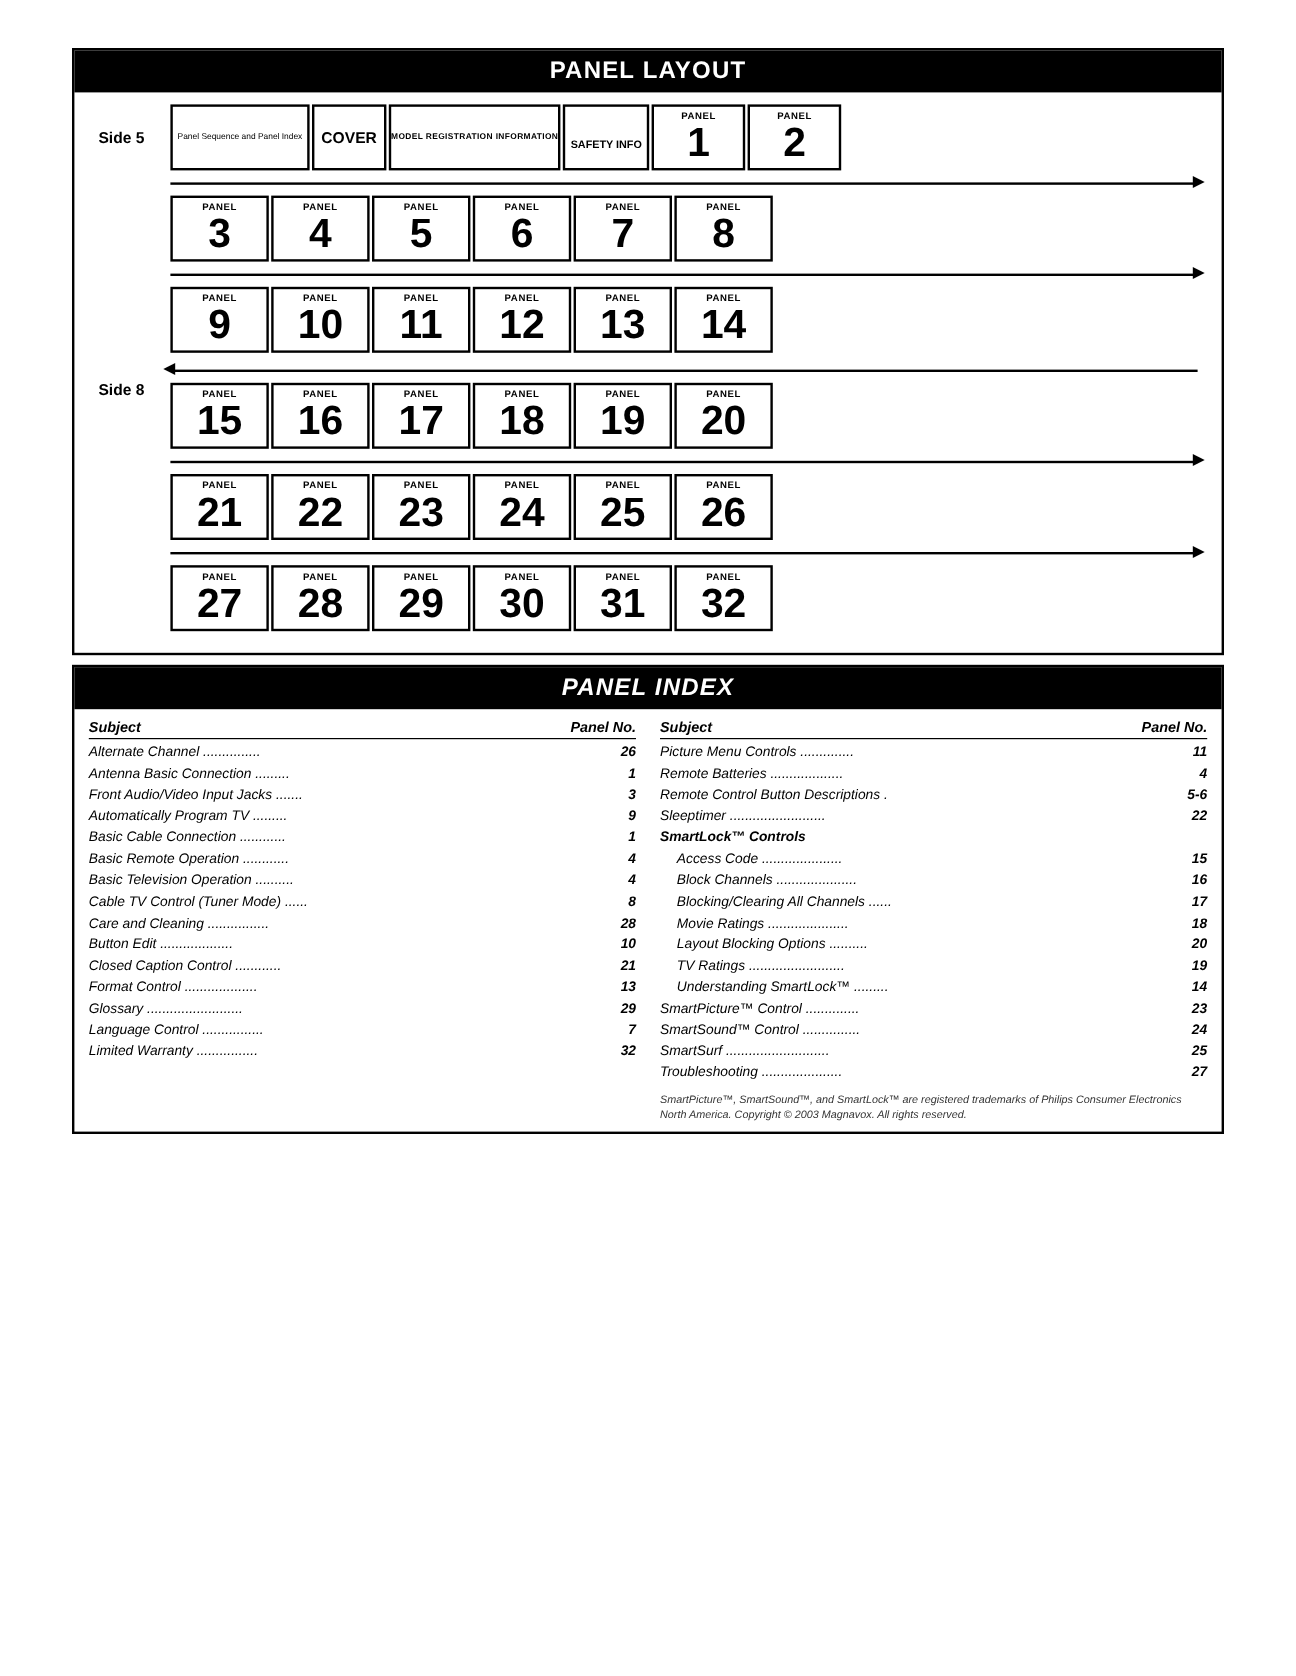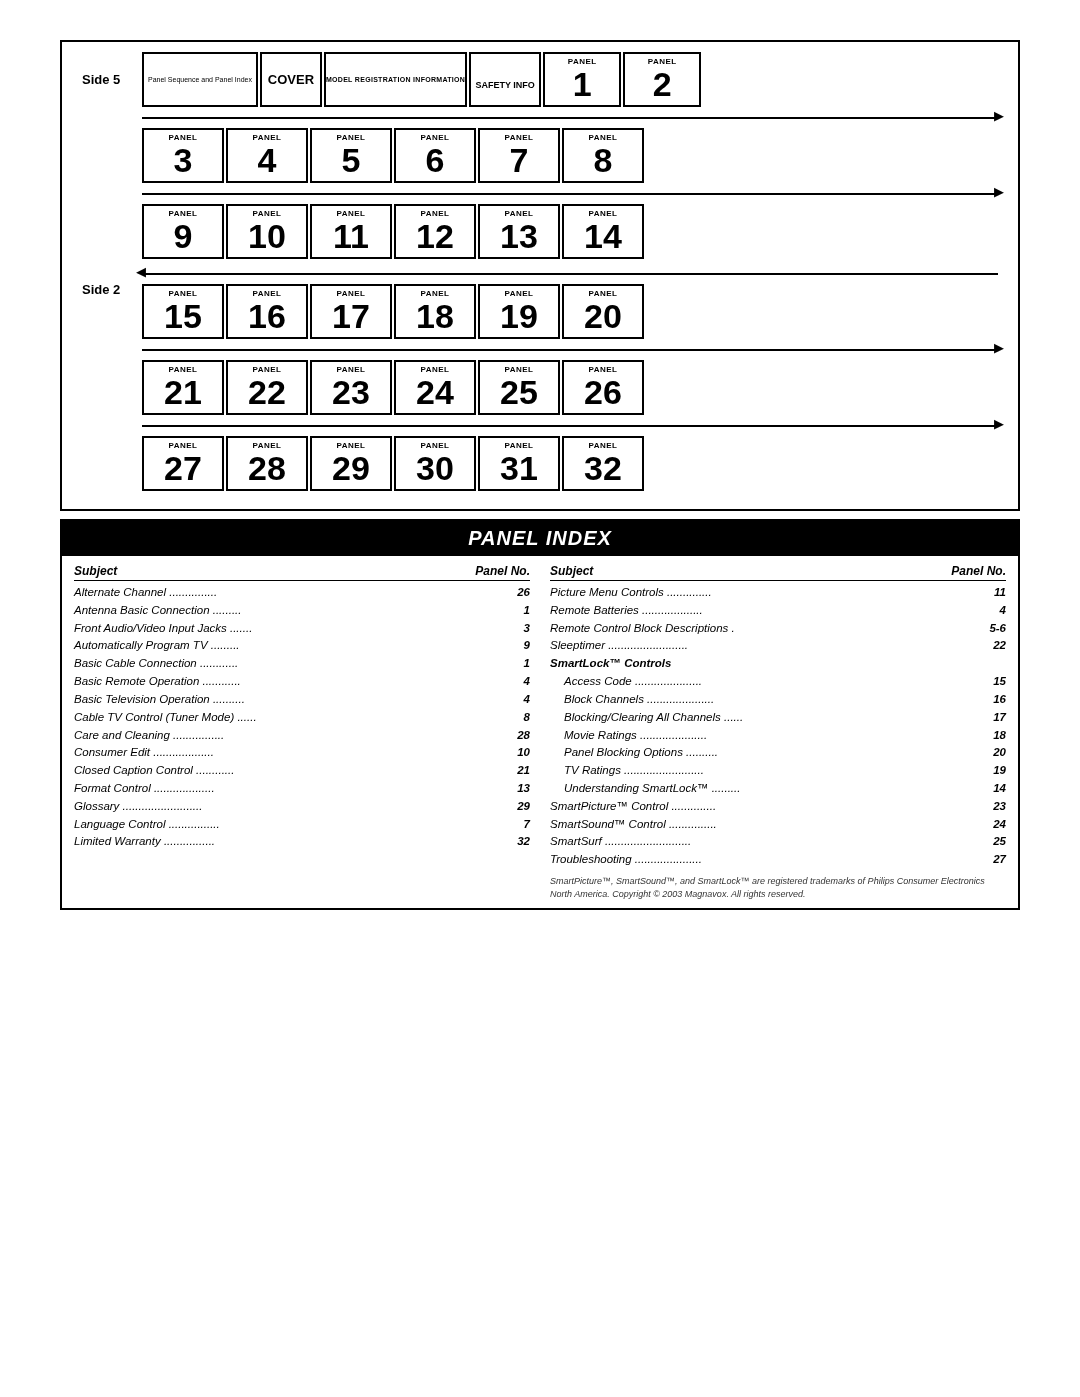--- a/index.html
+++ b/index.html
@@ -196,20 +196,23 @@
       margin-top: 6px;
       color: #333;
     }
   </style>
 </head>
 <body>
 
 <div>
 
   <div class="panel-layout-section">
+    <div class="section-header">
+      <span>Panel Layout</span>
+    </div>
 
     <div class="panel-layout-body">
 
       <div style="display:flex; align-items:flex-start; margin-bottom:4px;">
         <div class="side-text">Side 5</div>
         <div style="flex:1;">
 
           <div class="panels-row" style="margin-bottom:4px;">
 
             <div class="pre-panel-info">
@@ -302,21 +305,21 @@
             <div class="panel-box" style="min-width:82px;">
               <span class="panel-label">PANEL</span>
               <span class="panel-number" style="font-size:34px;">14</span>
             </div>
           </div>
 
         </div>
       </div>
 
       <div style="display:flex; align-items:flex-start; margin-bottom:4px;">
-        <div class="side-text" style="padding-top:15px;">Side 2</div>
+        <div class="side-text" style="padding-top:15px;">Side 8</div>
         <div style="flex:1;">
 
           <div style="display:flex; align-items:center; height:14px; margin-bottom:3px;">
             <div style="flex:1; height:2px; background:#000; position:relative;">
               <span style="position:absolute; left:-6px; top:-9px; font-size:13px;">◀</span>
             </div>
           </div>
 
           <div class="panels-row" style="margin-bottom:4px;">
             <div class="panel-box" style="min-width:82px;">
@@ -460,21 +463,21 @@
         </div>
         <div class="index-entry">
           <span class="index-subject">Cable TV Control (Tuner Mode) ......</span>
           <span class="index-panel-no">8</span>
         </div>
         <div class="index-entry">
           <span class="index-subject">Care and Cleaning ................</span>
           <span class="index-panel-no">28</span>
         </div>
         <div class="index-entry">
-          <span class="index-subject">Consumer Edit  ...................</span>
+          <span class="index-subject">Button Edit  ...................</span>
           <span class="index-panel-no">10</span>
         </div>
         <div class="index-entry">
           <span class="index-subject">Closed Caption Control ............</span>
           <span class="index-panel-no">21</span>
         </div>
         <div class="index-entry">
           <span class="index-subject">Format Control ...................</span>
           <span class="index-panel-no">13</span>
         </div>
@@ -500,21 +503,21 @@
 
         <div class="index-entry">
           <span class="index-subject">Picture Menu Controls ..............</span>
           <span class="index-panel-no">11</span>
         </div>
         <div class="index-entry">
           <span class="index-subject">Remote Batteries ...................</span>
           <span class="index-panel-no">4</span>
         </div>
         <div class="index-entry">
-          <span class="index-subject">Remote Control Block Descriptions .</span>
+          <span class="index-subject">Remote Control Button Descriptions .</span>
           <span class="index-panel-no">5-6</span>
         </div>
         <div class="index-entry">
           <span class="index-subject">Sleeptimer .........................</span>
           <span class="index-panel-no">22</span>
         </div>
         <div class="sub-header">SmartLock™ Controls</div>
         <div class="index-entry sub-entry">
           <span class="index-subject">Access Code .....................</span>
           <span class="index-panel-no">15</span>
@@ -525,21 +528,21 @@
         </div>
         <div class="index-entry sub-entry">
           <span class="index-subject">Blocking/Clearing All Channels ......</span>
           <span class="index-panel-no">17</span>
         </div>
         <div class="index-entry sub-entry">
           <span class="index-subject">Movie Ratings .....................</span>
           <span class="index-panel-no">18</span>
         </div>
         <div class="index-entry sub-entry">
-          <span class="index-subject">Panel Blocking Options ..........</span>
+          <span class="index-subject">Layout Blocking Options ..........</span>
           <span class="index-panel-no">20</span>
         </div>
         <div class="index-entry sub-entry">
           <span class="index-subject">TV Ratings .........................</span>
           <span class="index-panel-no">19</span>
         </div>
         <div class="index-entry sub-entry">
           <span class="index-subject">Understanding SmartLock™ .........</span>
           <span class="index-panel-no">14</span>
         </div>

